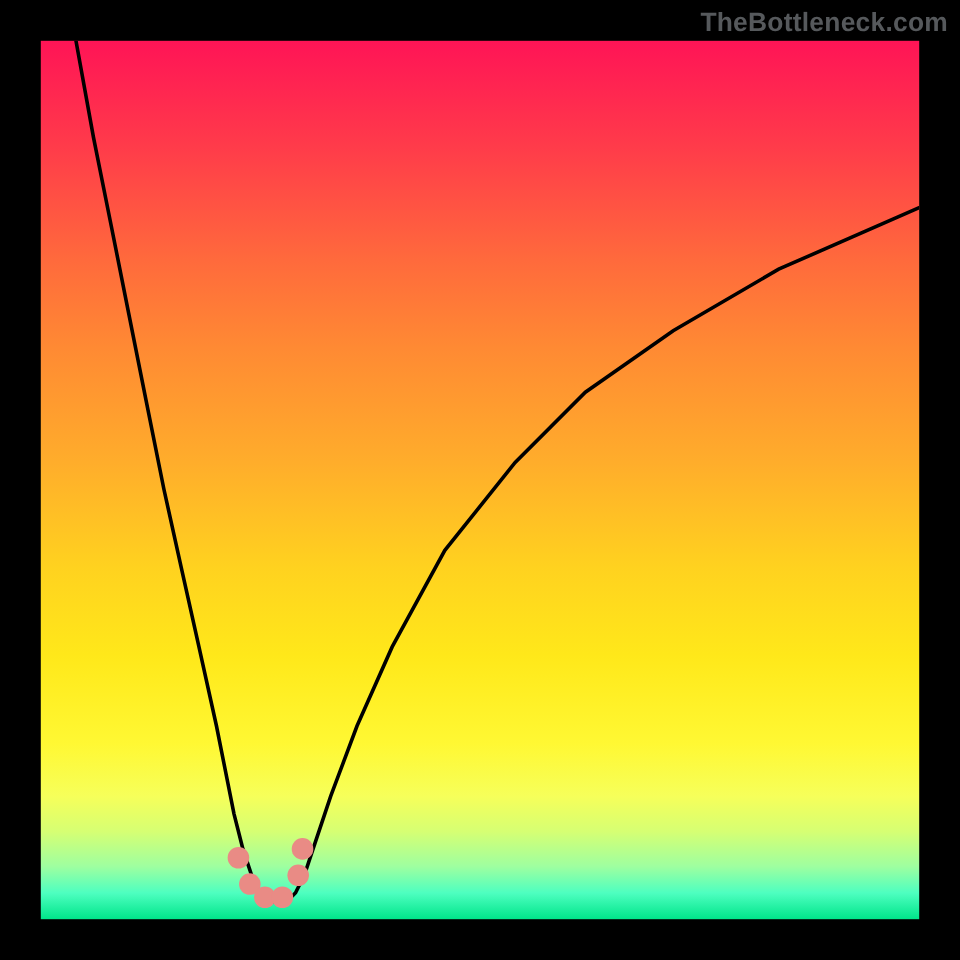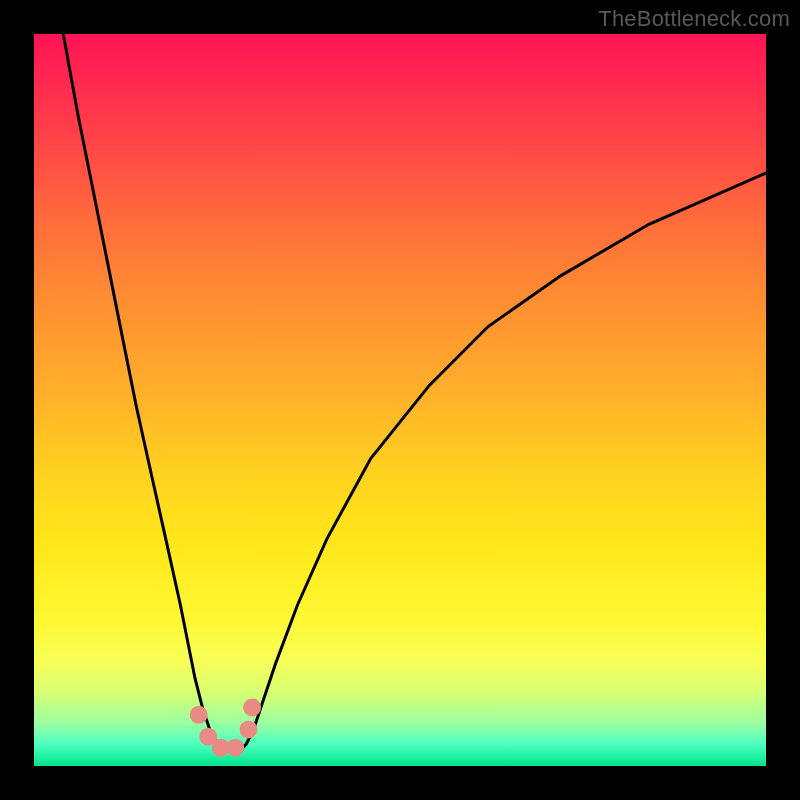--- a/index.html
+++ b/index.html
@@ -13,21 +13,21 @@
           #ffad2b 48%,
           #ffd21f 60%,
           #ffe81a 70%,
           #fff833 80%,
           #f6ff5a 86%,
           #d6ff73 90%,
           #9effa0 94%,
           #4effc0 97%,
           #00e58a 100%);}
   .curve{position:absolute;left:0;top:0;width:732px;height:732px}
-  .watermark{position:absolute;top:6px;right:10px;color:#56595c;font-size:22px;font-weight:400;letter-spacing:.2px}
+  .watermark{position:absolute;top:6px;right:10px;color:#56595c;font-size:22px;font-weight:700;letter-spacing:.2px}
 </style>
 </head>
 <body>
 
 <div class="frame">
   <div class="watermark">TheBottleneck.com</div>
   <div class="plot">
     <svg class="curve" viewBox="0 0 732 732" preserveAspectRatio="none">
       <path id="curvePath" fill="none" stroke="#000" stroke-width="3" stroke-linecap="round" d="M29.3 0.0 L43.9 80.5 L58.6 153.7 L73.2 226.9 L87.8 300.1 L102.5 373.3 L117.1 439.2 L131.8 505.1 L146.4 571.0 L161.0 644.2 L168.4 673.4 L175.7 695.4 L183.0 710.0 L190.3 717.4 L197.6 717.4 L205.0 717.4 L212.3 710.0 L219.6 695.4 L226.9 673.4 L241.6 629.5 L263.5 571.0 L292.8 505.1 L336.7 424.6 L395.3 351.4 L453.8 292.8 L527.0 241.6 L614.9 190.3 L732.0 139.1"></path>
       <g id="markerGroup">

